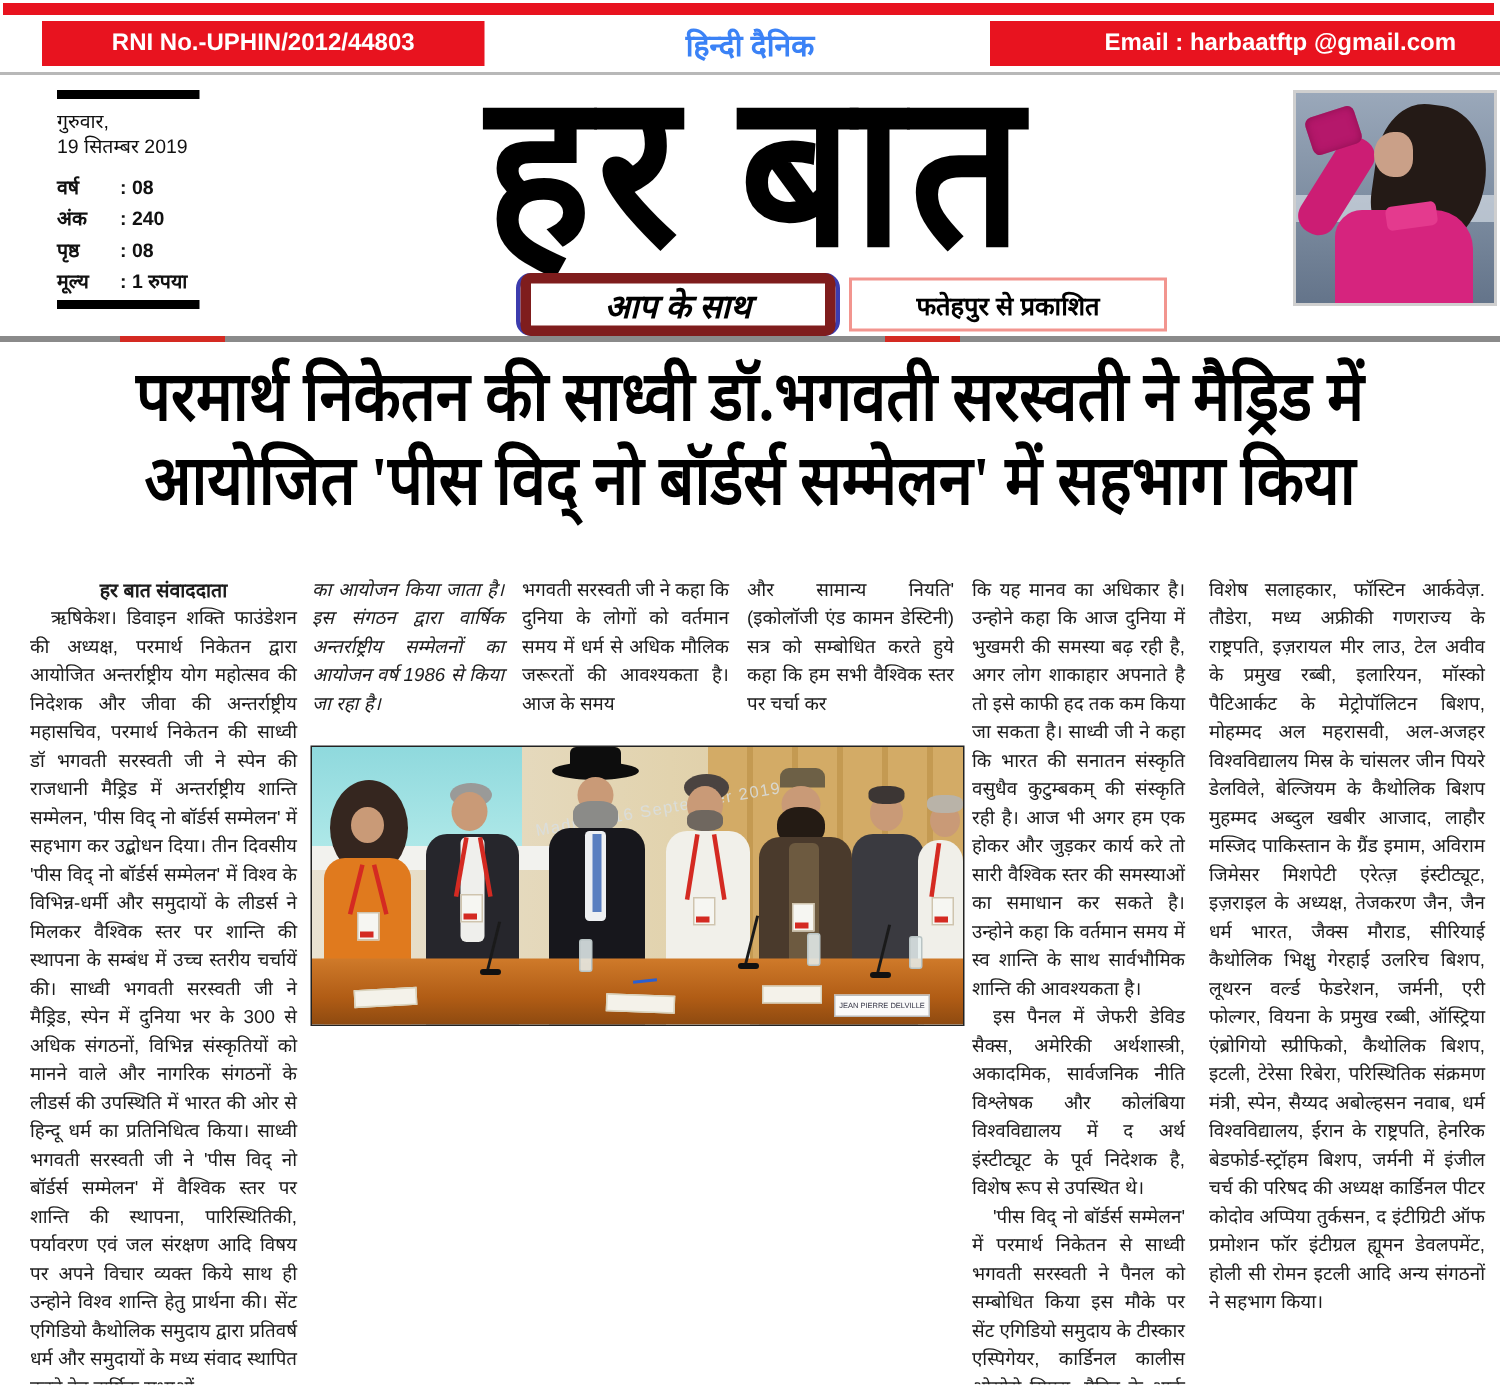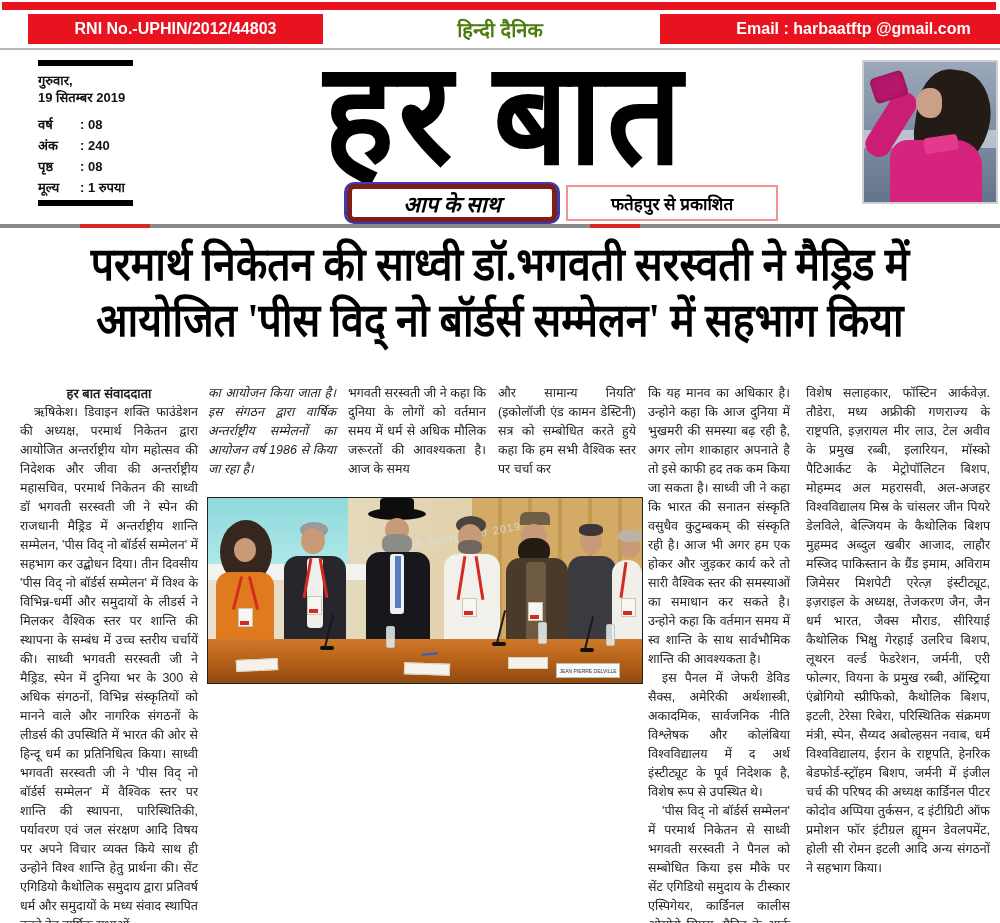--- a/index.html
+++ b/index.html
@@ -7,37 +7,37 @@
         font-family:"Liberation Sans","DejaVu Sans",sans-serif;color:#111;}
 
   
   .top-red-strip{position:absolute;left:2px;top:2px;width:994px;height:8px;background:#e8131f;}
   .band{position:absolute;left:0;top:12px;width:1000px;height:36px;border-bottom:2px solid #b8b8b8;}
   .red-box{position:absolute;top:2px;height:30px;background:#e8131f;color:#fff;font-weight:bold;
            display:flex;align-items:center;justify-content:center;font-size:16px;}
   .rni-box{left:28px;width:295px;}
   .email-box{left:660px;width:387px;}
   .daily{position:absolute;left:400px;top:4px;width:200px;text-align:center;font-size:20px;
-         font-weight:bold;color:#4d7c0f;}
+         font-weight:bold;color:#3b82f6;}
 
   
   .info-panel{position:absolute;left:38px;top:58px;width:95px;}
   .info-bar{height:6px;background:#000;margin:2px 0;}
-  .info-day{font-weight:bold;font-size:13px;margin-top:6px;line-height:17px;}
+  .info-day{font-weight:normal;font-size:13px;margin-top:6px;line-height:17px;}
   .info-rows{margin-top:8px;}
   .info-row{display:flex;font-weight:bold;font-size:13px;line-height:21px;}
   .info-row .lbl{width:42px;}
   .mast-title{position:absolute;left:140px;top:34px;width:730px;text-align:center;
               font-size:132px;font-weight:900;color:#000;letter-spacing:4px;
               transform:scaleY(1.08);transform-origin:top;line-height:150px;
               font-family:"Liberation Serif","DejaVu Serif",serif;}
   .tagline-box{position:absolute;left:344px;top:182px;width:210px;height:36px;background:#fff;
                border:3px solid #3c3cae;border-radius:10px;box-shadow:0 0 0 2px #fff inset;
                display:flex;align-items:center;justify-content:center;}
-  .tagline-inner{border:5px solid #7f1d1d;border-radius:7px;width:202px;height:28px;
+  .tagline-inner{border:7px solid #7f1d1d;border-radius:7px;width:202px;height:28px;
                  display:flex;align-items:center;justify-content:center;
                  font-size:22px;font-weight:bold;font-style:italic;color:#000;
                  font-family:"Liberation Serif","DejaVu Serif",serif;}
   .pub-box{position:absolute;left:566px;top:185px;width:208px;height:32px;background:#fff;
            border:2px solid #f2958f;display:flex;align-items:center;justify-content:center;
            font-size:17px;font-weight:bold;color:#000;}
   .woman-photo{position:absolute;left:862px;top:60px;width:132px;height:140px;
                border:2px solid #cfcfcf;overflow:hidden;background:linear-gradient(180deg,#9aa8ba 0%,#7c8ca0 55%,#64748a 100%);}
   .w-haze{position:absolute;left:0;top:68px;width:132px;height:18px;background:rgba(235,240,245,.55);}
   .w-hair{position:absolute;left:52px;top:8px;width:74px;height:98px;background:#241a16;border-radius:46% 54% 60% 40%;transform:rotate(8deg);}

